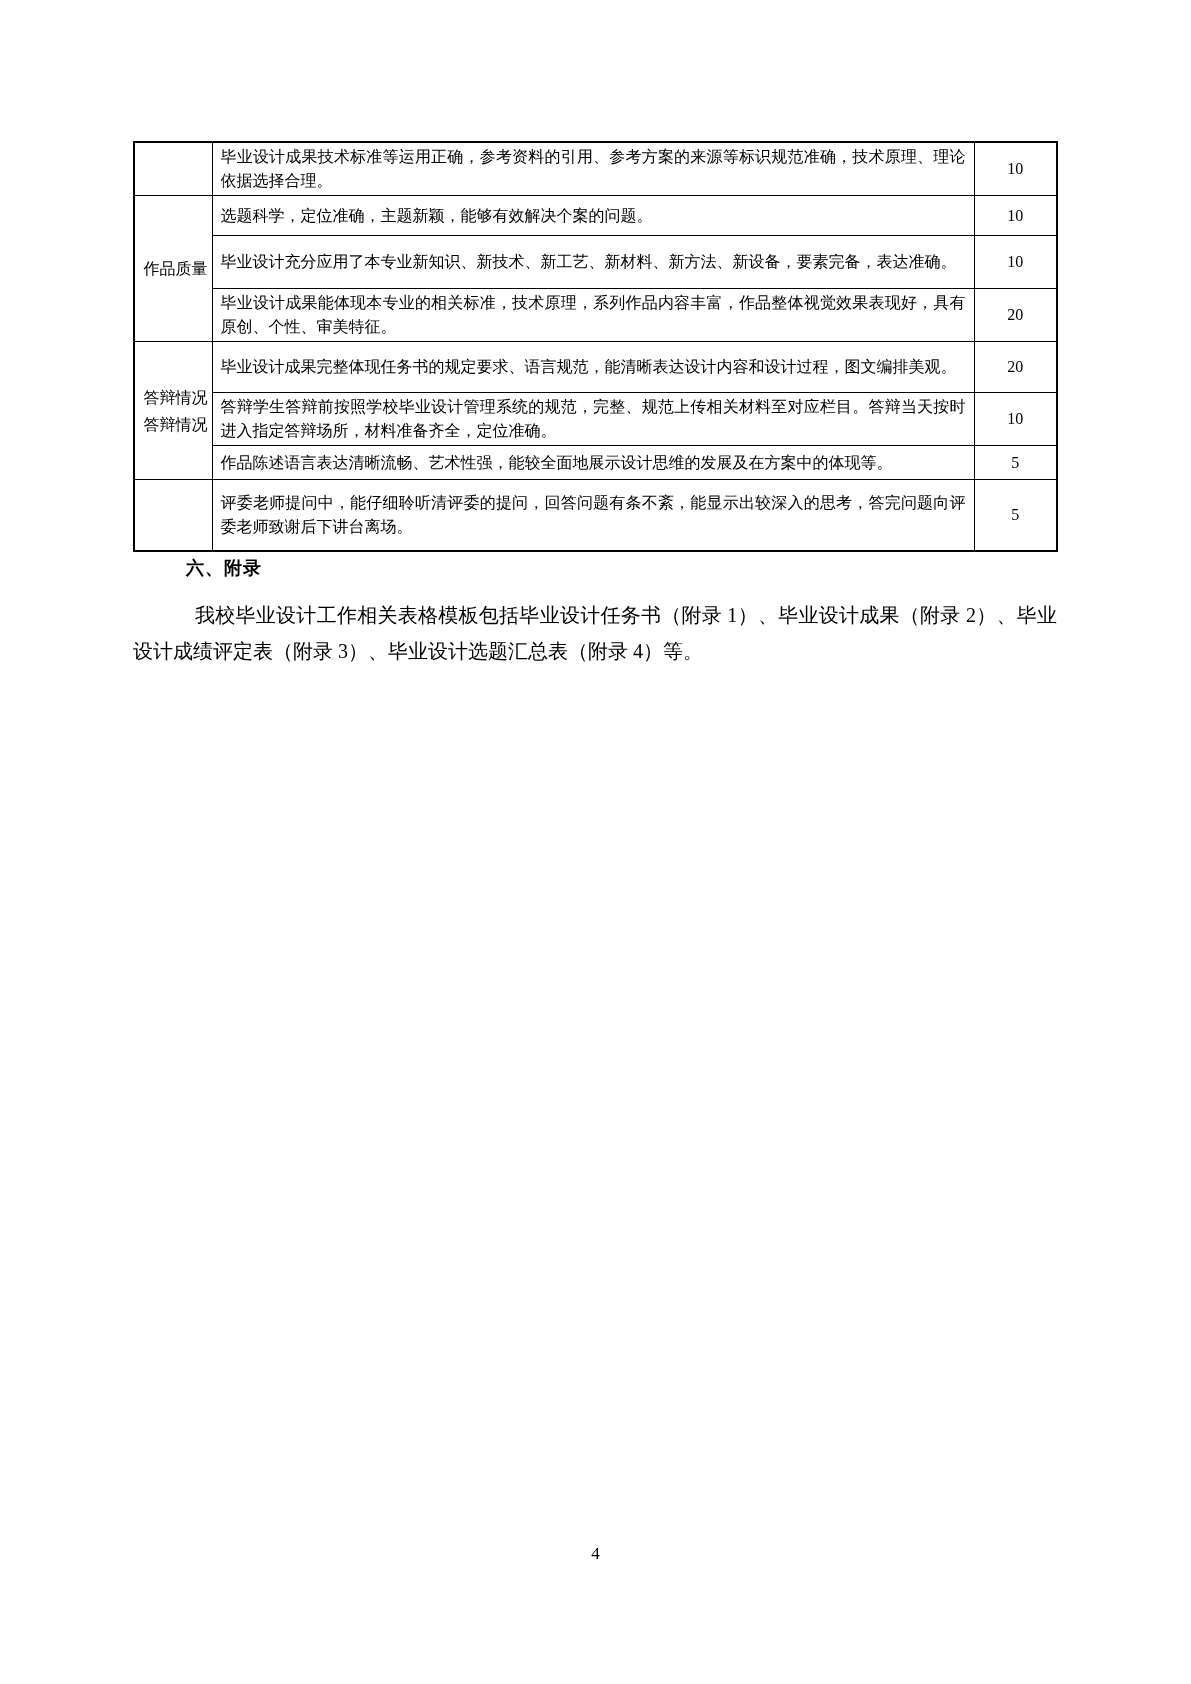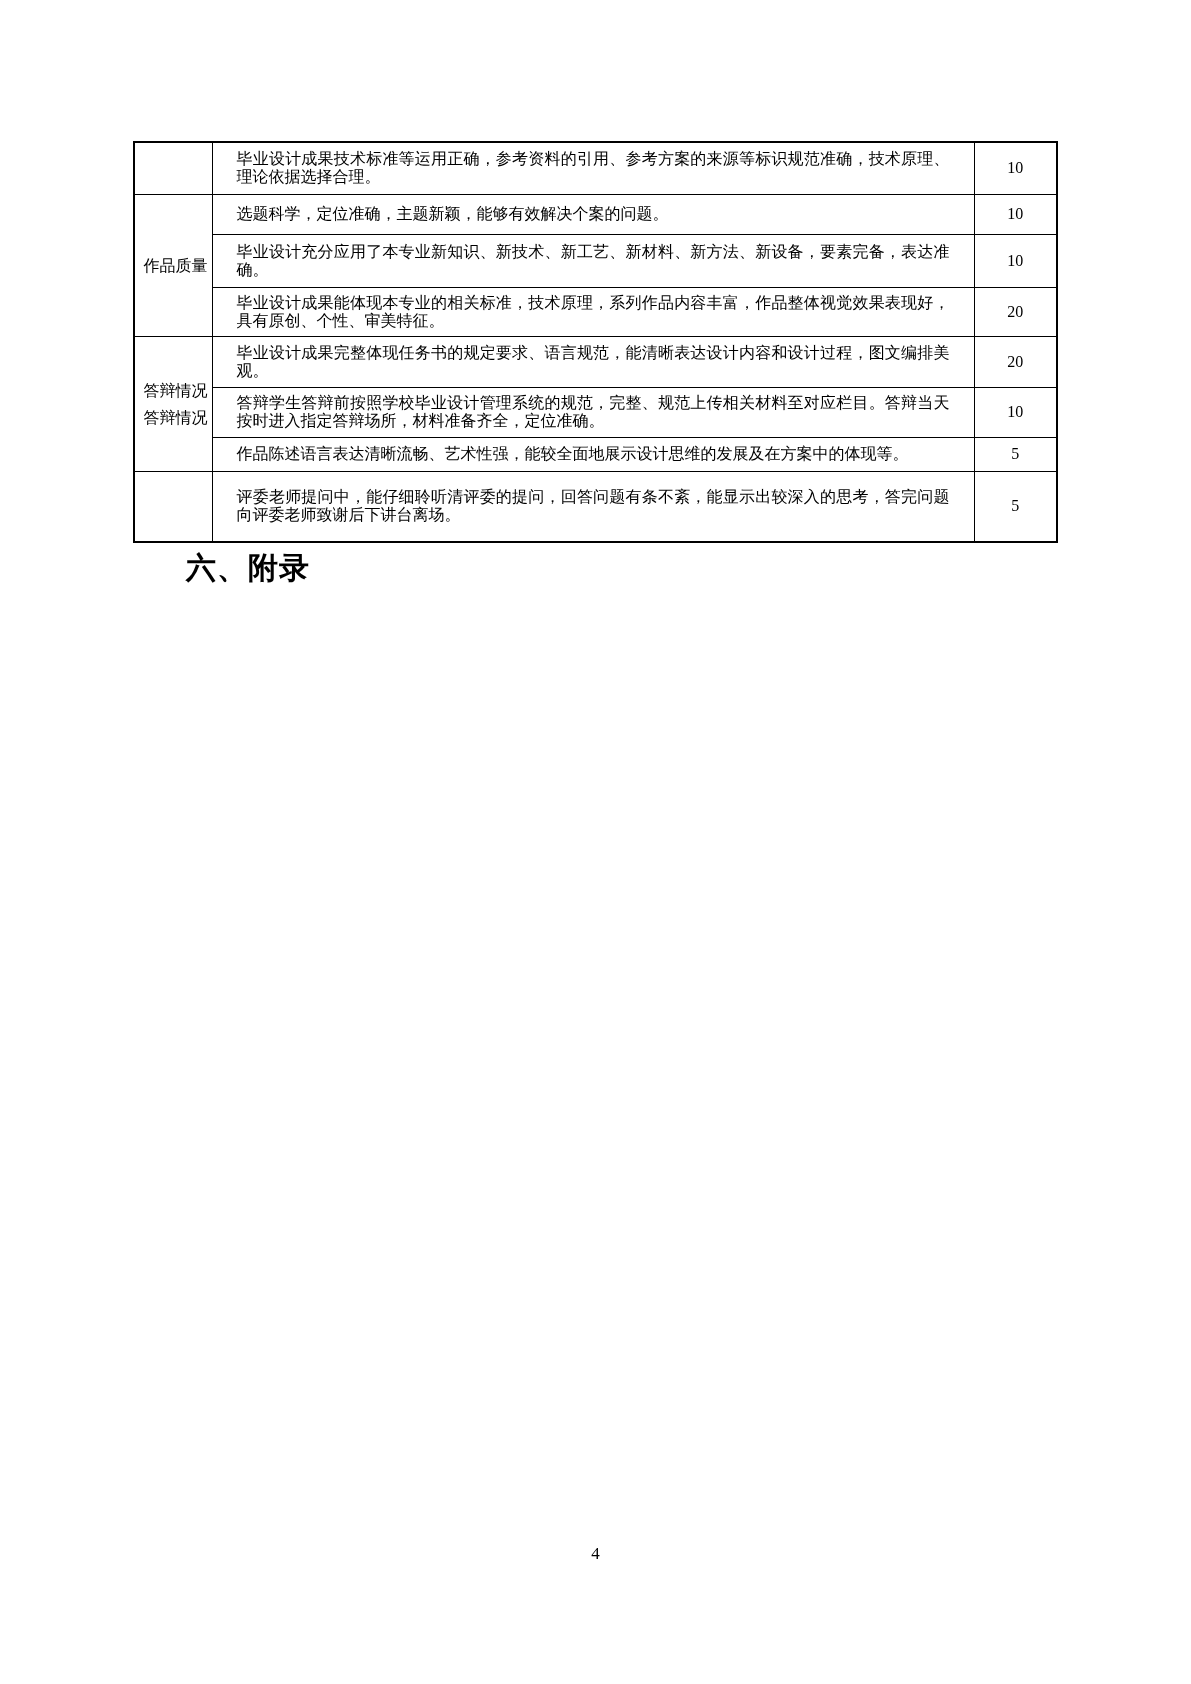--- a/index.html
+++ b/index.html
@@ -29,43 +29,43 @@
   }
   td.cat {
     text-align: right;
     white-space: pre-line;
     line-height: 27px;
     padding: 0 4px;
   }
   td.crit {
     text-align: justify;
     text-justify: inter-ideograph;
-    line-height: 18px;
-    padding: 2px 24px;
+    line-height: 24px;
+    padding: 2px 8px;
   }
   td.score {
     text-align: center;
     font-size: 17px;
     border-radius: 11px;
   }
   tr.r1 td { height: 52px; }
   tr.r2 td { height: 40px; }
   tr.r3 td { height: 53px; }
   tr.r4 td { height: 49px; }
   tr.r5 td { height: 51px; }
   tr.r6 td { height: 50px; }
   tr.r7 td { height: 34px; }
   tr.r8 td { height: 71px; }
   .heading {
     position: absolute;
     left: 186px;
     top: 551px;
     font-family: "Liberation Sans", "DejaVu Sans", sans-serif;
     font-weight: bold;
-    font-size: 30px;
+    font-size: 18px;
     line-height: 34px;
     letter-spacing: 1px;
   }
   .para {
     position: absolute;
     left: 133px;
     top: 597px;
     width: 924px;
     font-size: 20px;
     line-height: 36px;
@@ -129,16 +129,17 @@
       <tr class="r8">
         <td class="cat"></td>
         <td class="crit">评委老师提问中，能仔细聆听清评委的提问，回答问题有条不紊，能显示出较深入的思考，答完问题向评委老师致谢后下讲台离场。</td>
         <td class="score">5</td>
       </tr>
     </tbody>
   </table>
 
   <h2 class="heading">六、附录</h2>
 
+  <p class="para">我校毕业设计工作相关表格模板包括毕业设计任务书（附录 1）、毕业设计成果（附录 2）、毕业设计成绩评定表（附录 3）、毕业设计选题汇总表（附录 4）等。</p>
 
   <div class="pageno">4</div>
 
 </div>
 
 </body></html>

